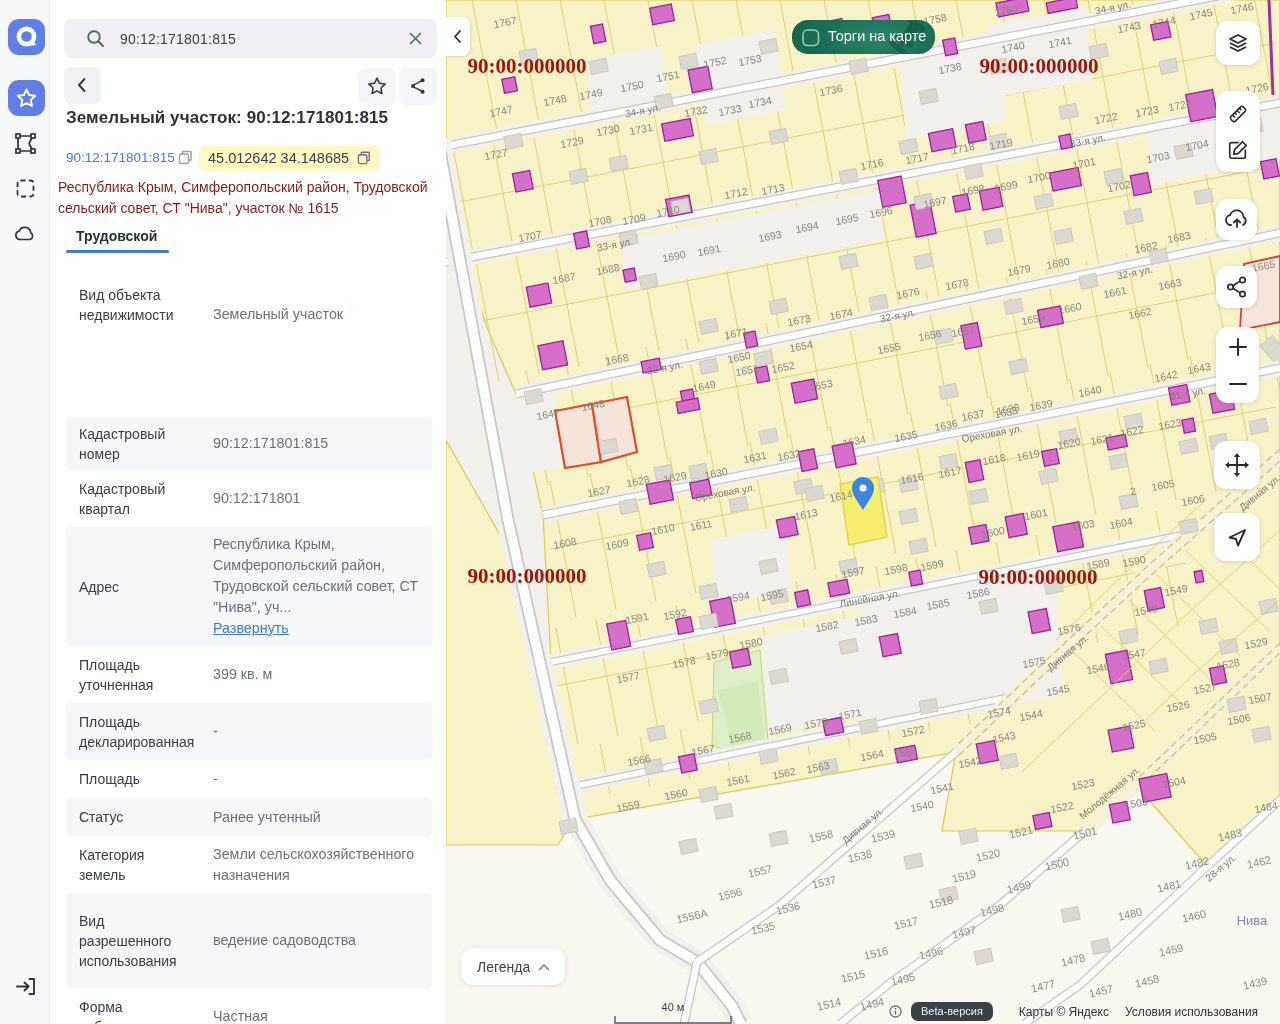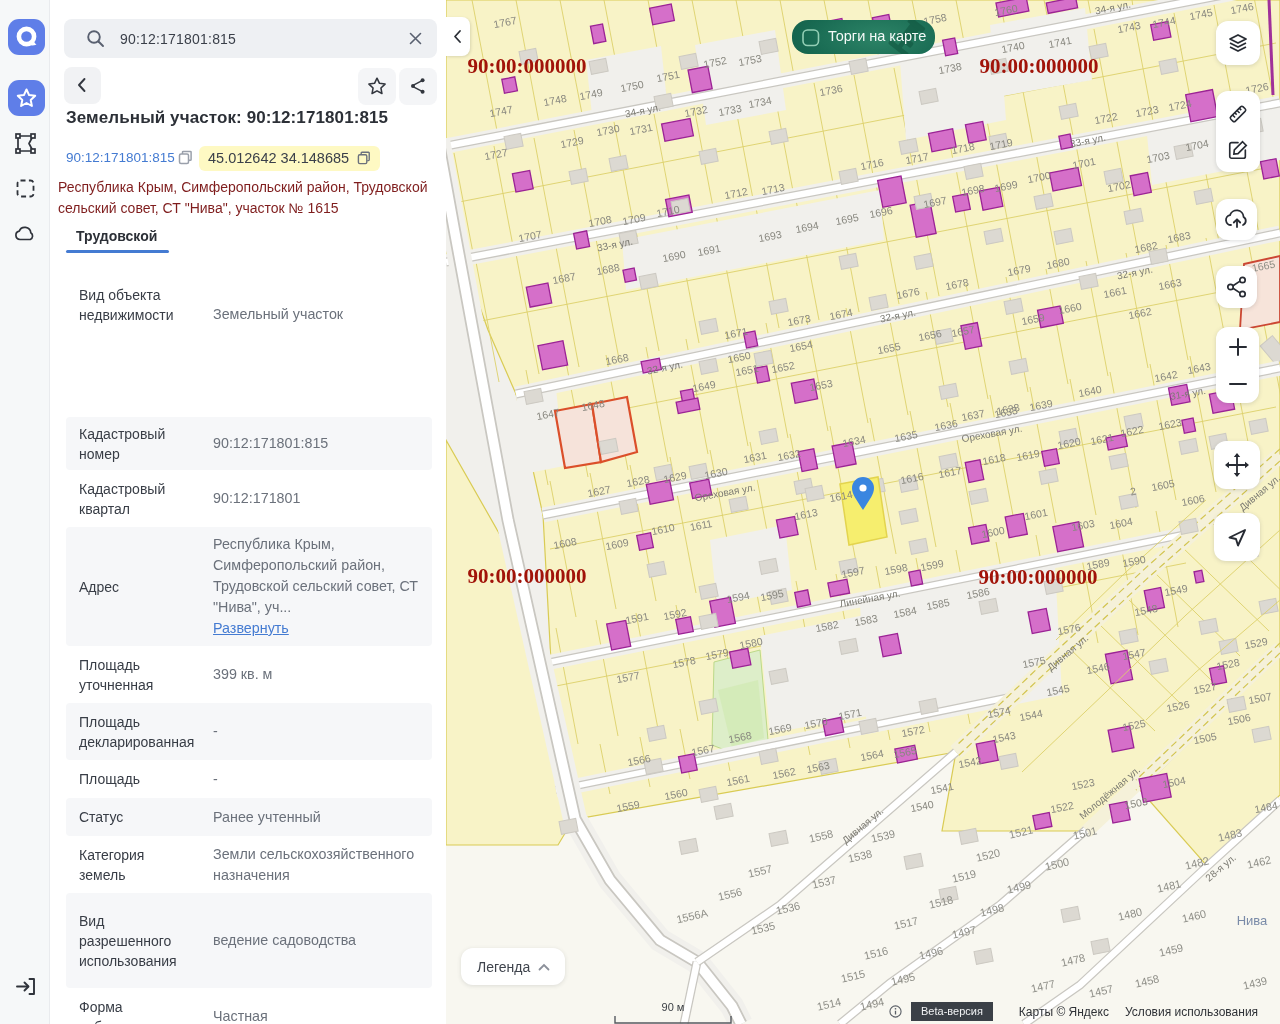--- a/index.html
+++ b/index.html
@@ -724,33 +724,33 @@
   </div>
   
   <div style="position:absolute;left:15px;top:948px;width:104px;height:37px;background:#fff;border-radius:12px;box-shadow:0 1px 4px rgba(60,64,70,.15);z-index:10;display:flex;align-items:center;">
     <span style="font-size:14px;color:#3f444d;margin-left:16px;">Легенда</span>
     <svg width="12" height="8" viewBox="0 0 12 8" style="margin-left:8px;">
         <path d="M1.5 6.5 L6 2 L10.5 6.5" fill="none" stroke="#8b909a" stroke-width="1.8" stroke-linecap="round"></path>
       </svg>
   </div>
   
   <div style="position:absolute;left:168px;top:1001px;z-index:10;font-size:11px;color:#3c4046;">
-    <div style="text-align:center;margin-bottom:1px;">90 м</div>
+    <div style="text-align:center;margin-bottom:1px;">40 м</div>
     <svg width="118" height="9" viewBox="0 0 118 9">
         <path d="M1 1v7h116v-7" fill="none" stroke="#55595f" stroke-width="1.4"></path>
       </svg>
   </div>
   
   <div class="attr" style="left:443px;top:1002px;width:380px;display:flex;align-items:center;">
     <svg width="13" height="13" viewBox="0 0 14 14">
         <circle cx="7" cy="7" r="6" fill="none" stroke="#5a5f66" stroke-width="1.2"></circle>
         <path d="M7 6.2v4" stroke="#5a5f66" stroke-width="1.4"></path>
         <circle cx="7" cy="4" r="0.9" fill="#5a5f66"></circle>
       </svg>
-    <span style="margin-left:9px;background:#3b4047;color:#f2f3f5;font-size:11px;border-radius:0;padding:3px 10px 4px;">Beta-версия</span>
+    <span style="margin-left:9px;background:#3b4047;color:#f2f3f5;font-size:11px;border-radius:7px;padding:3px 10px 4px;">Beta-версия</span>
     <span style="margin-left:26px;">Карты © Яндекс</span>
     <span style="margin-left:16px;">Условия использования</span>
   </div>
 </div>
 
 <div class="rail">
   <div class="blueBtn" style="top:19px;">
     <svg width="37" height="36" viewBox="0 0 37 36">
         <circle cx="18.5" cy="17.5" r="7.6" fill="none" stroke="#fff" stroke-width="4.6"></circle>
         <path d="M24.5 19.5 Q26.5 24.5 28.5 25.5 Q24 27.5 20.5 25.5 Z" fill="#fff"></path>

